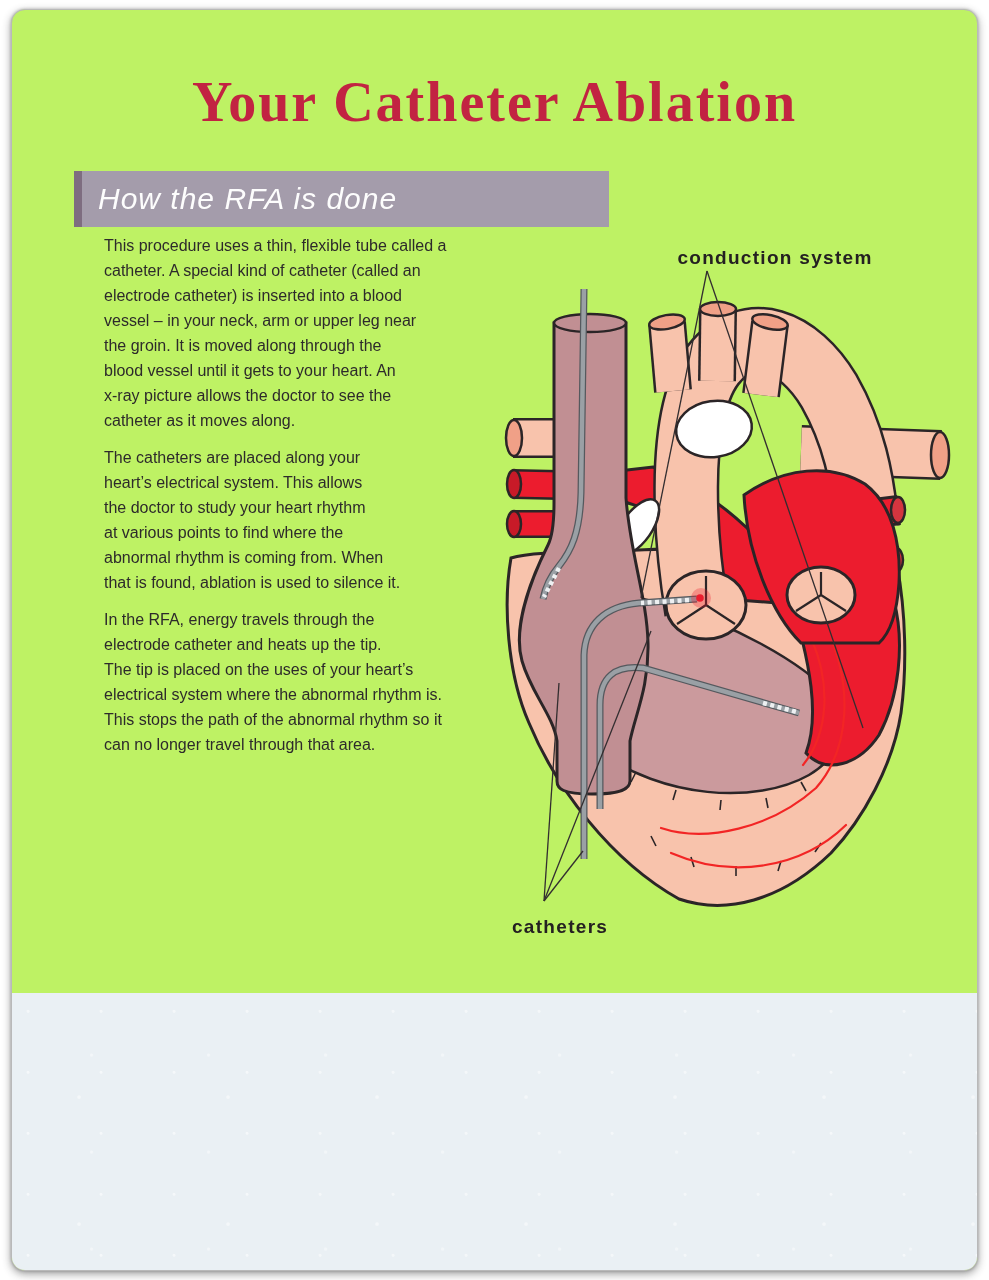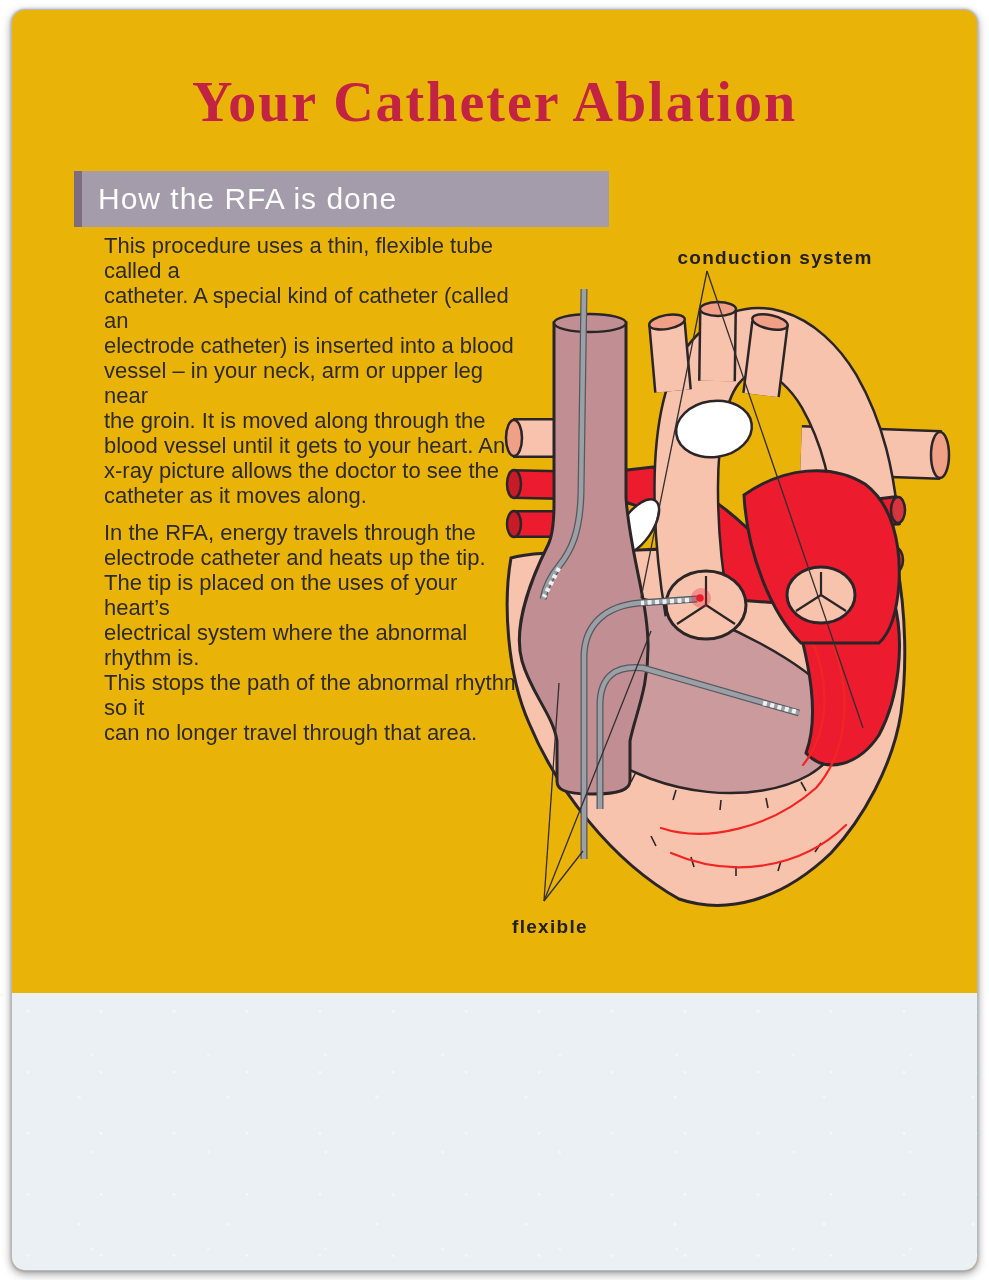--- a/index.html
+++ b/index.html
@@ -18,44 +18,44 @@
     --c-mauve:#c18f93;
     --c-rose:#cb9a9d;
     --c-cath:#9aa0a5;
     --c-cath_dark:#55595e;
   }
   *{margin:0;padding:0;box-sizing:border-box;}
   html,body{width:989px;height:1280px;background:#ffffff;font-family:"Liberation Sans",sans-serif;}
   .stage{position:relative;width:989px;height:1280px;}
   .page{
     position:absolute;left:11px;top:9px;width:967px;height:1262px;
-    background:#eab308;border-radius:14px;overflow:hidden;
+    background:#bef264;border-radius:14px;overflow:hidden;
     border:1px solid #b9b9b9;
     box-shadow:0 3px 9px rgba(40,40,40,.45), 0 0 3px rgba(0,0,0,.25);
   }
   .doc-title{
     position:absolute;left:0;top:60px;width:100%;text-align:center;
     font-family:"Liberation Serif",serif;font-weight:bold;
     font-size:56px;letter-spacing:2px;color:var(--c-title);
   }
   .section-bar{
     position:absolute;left:62px;top:161px;width:535px;height:56px;
-    background:var(--c-heading_bar);display:flex;align-items:center;
+    background:var(--c-heading_bar);display:flex;align-items:center;font-style:italic;
   }
   .section-accent{
     position:absolute;left:0;top:0;width:8px;height:56px;
     background:var(--c-heading_accent);
   }
   .section-heading{
     padding-left:24px;color:var(--c-heading_text);
     font-size:30px;font-weight:500;letter-spacing:1px;
   }
   .body-copy{
     position:absolute;left:92px;top:223px;width:420px;
-    font-size:22px;line-height:25px;color:var(--c-body_text);
+    font-size:16px;line-height:25px;color:var(--c-body_text);
   }
   .body-copy p{white-space:pre-line;margin-bottom:12px;}
   .fig-label{
     position:absolute;color:#242021;font-size:19px;font-weight:600;
     letter-spacing:1.3px;
   }
   .fig-label.conduction{left:663px;top:237px;width:200px;text-align:center;}
   .fig-label.catheters{left:500px;top:906px;}
   .figure-svg{position:absolute;left:489px;top:243px;width:480px;height:660px;}
   .band{
@@ -87,20 +87,26 @@
 
     <div class="body-copy">
       <p>This procedure uses a thin, flexible tube called a
 catheter.  A special kind of catheter (called an
 electrode catheter) is inserted into a blood
 vessel – in your neck, arm or upper leg near
 the groin. It is moved along through the
 blood vessel until it gets to your heart. An
 x-ray picture allows the doctor to see the
 catheter as it moves along.</p>
+      <p>The catheters are placed along your
+heart’s electrical system.  This allows
+the doctor to study your heart rhythm
+at various points to find where the
+abnormal rhythm is coming from. When
+that is found, ablation is used to silence it.</p>
       <p>In the RFA, energy travels through the
 electrode catheter and heats up the tip.
 The tip is placed on the uses of your heart’s
 electrical system where the abnormal rhythm is.
 This stops the path of the abnormal rhythm so it
 can no longer travel through that area.</p>
     </div>
 
     <div class="fig-label conduction">conduction system</div>
 
@@ -235,20 +241,20 @@
         <path d="M206,18 L140,345"></path>
         <path d="M206,18 L362,475"></path>
       </g>
       <g stroke="#332e30" stroke-width="1.3" fill="none">
         <path d="M43,648 L58,430"></path>
         <path d="M43,648 L82,598"></path>
         <path d="M43,648 L150,378"></path>
       </g>
     </svg>
 
-    <div class="fig-label catheters">flexible</div>
+    <div class="fig-label catheters">catheters</div>
 
     <div class="band">
       
     </div>
 
   </div>
 </div>
 
 </body></html>

